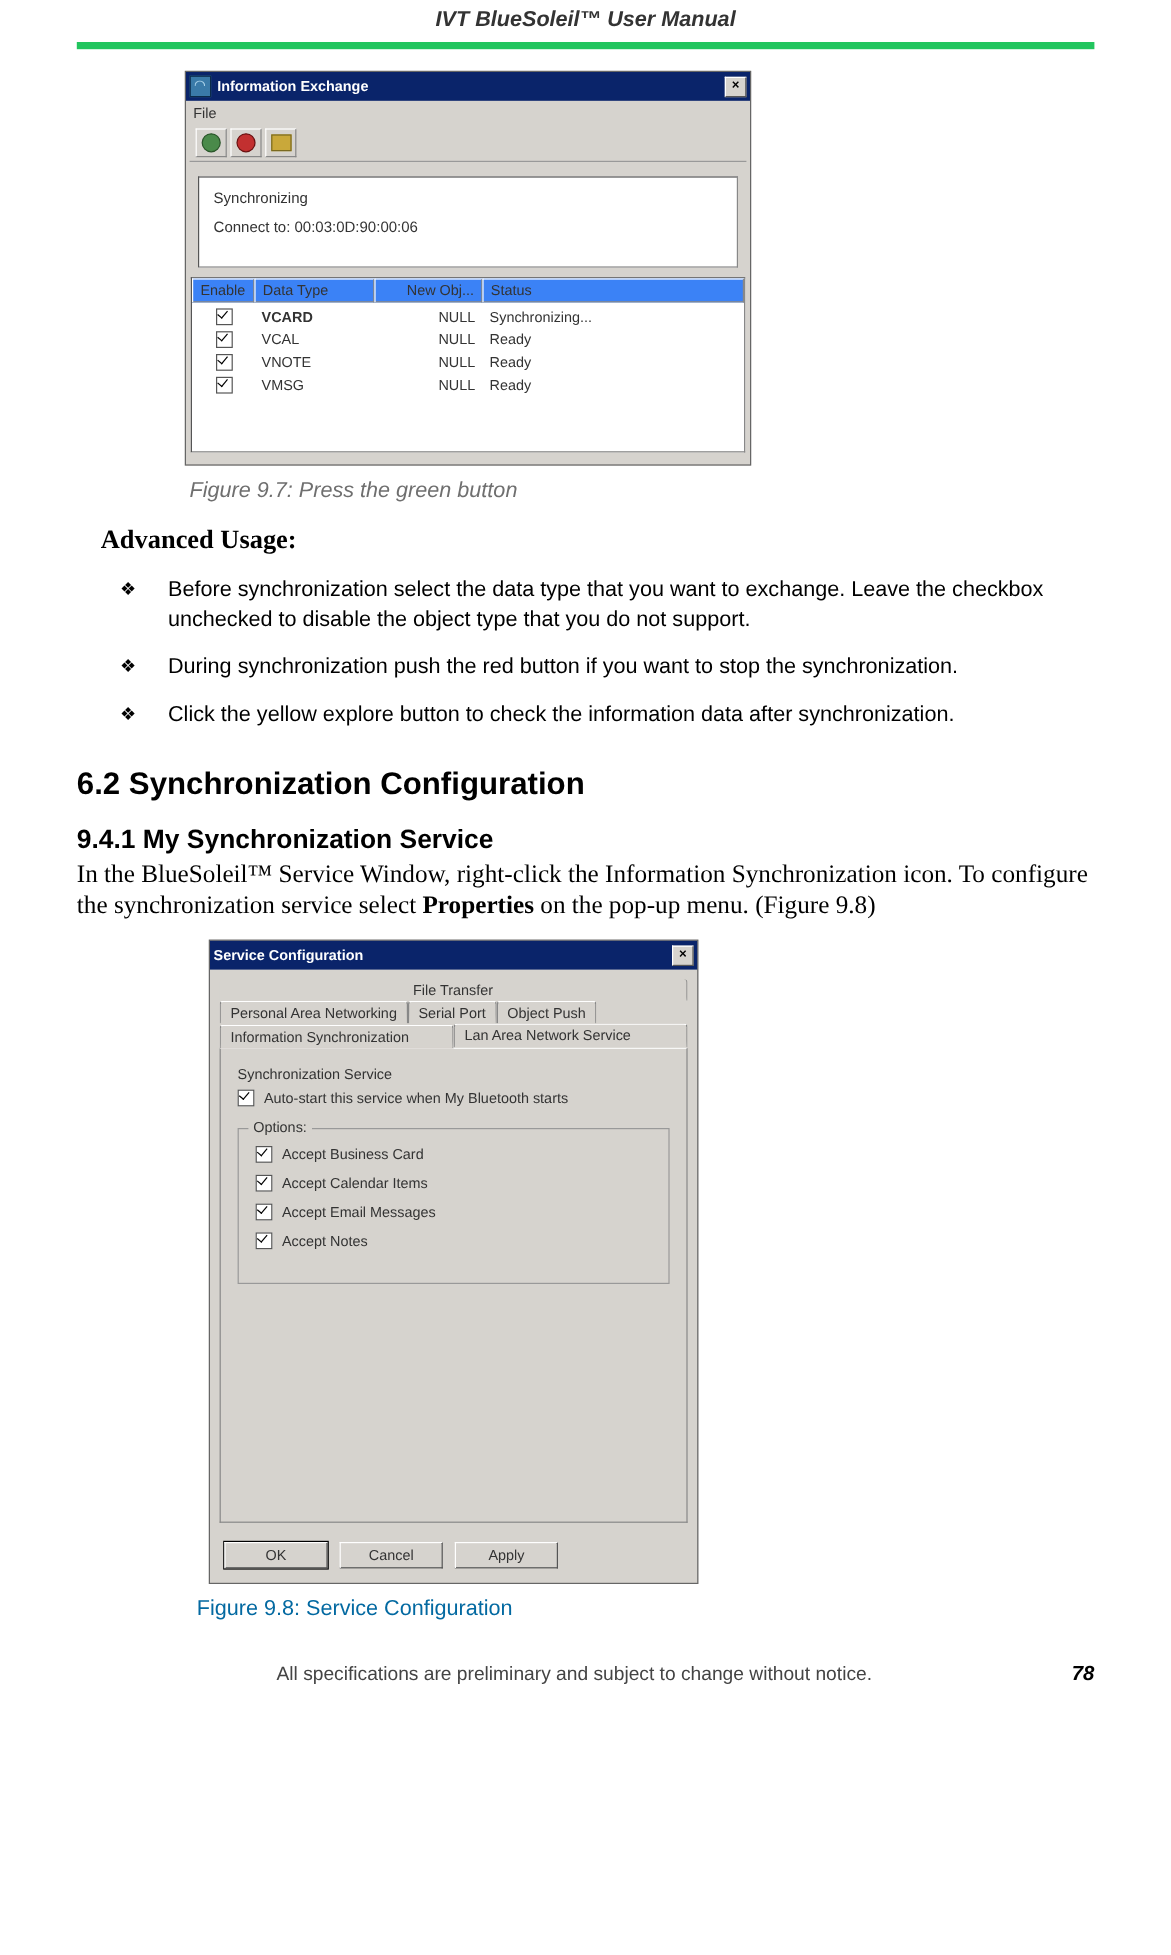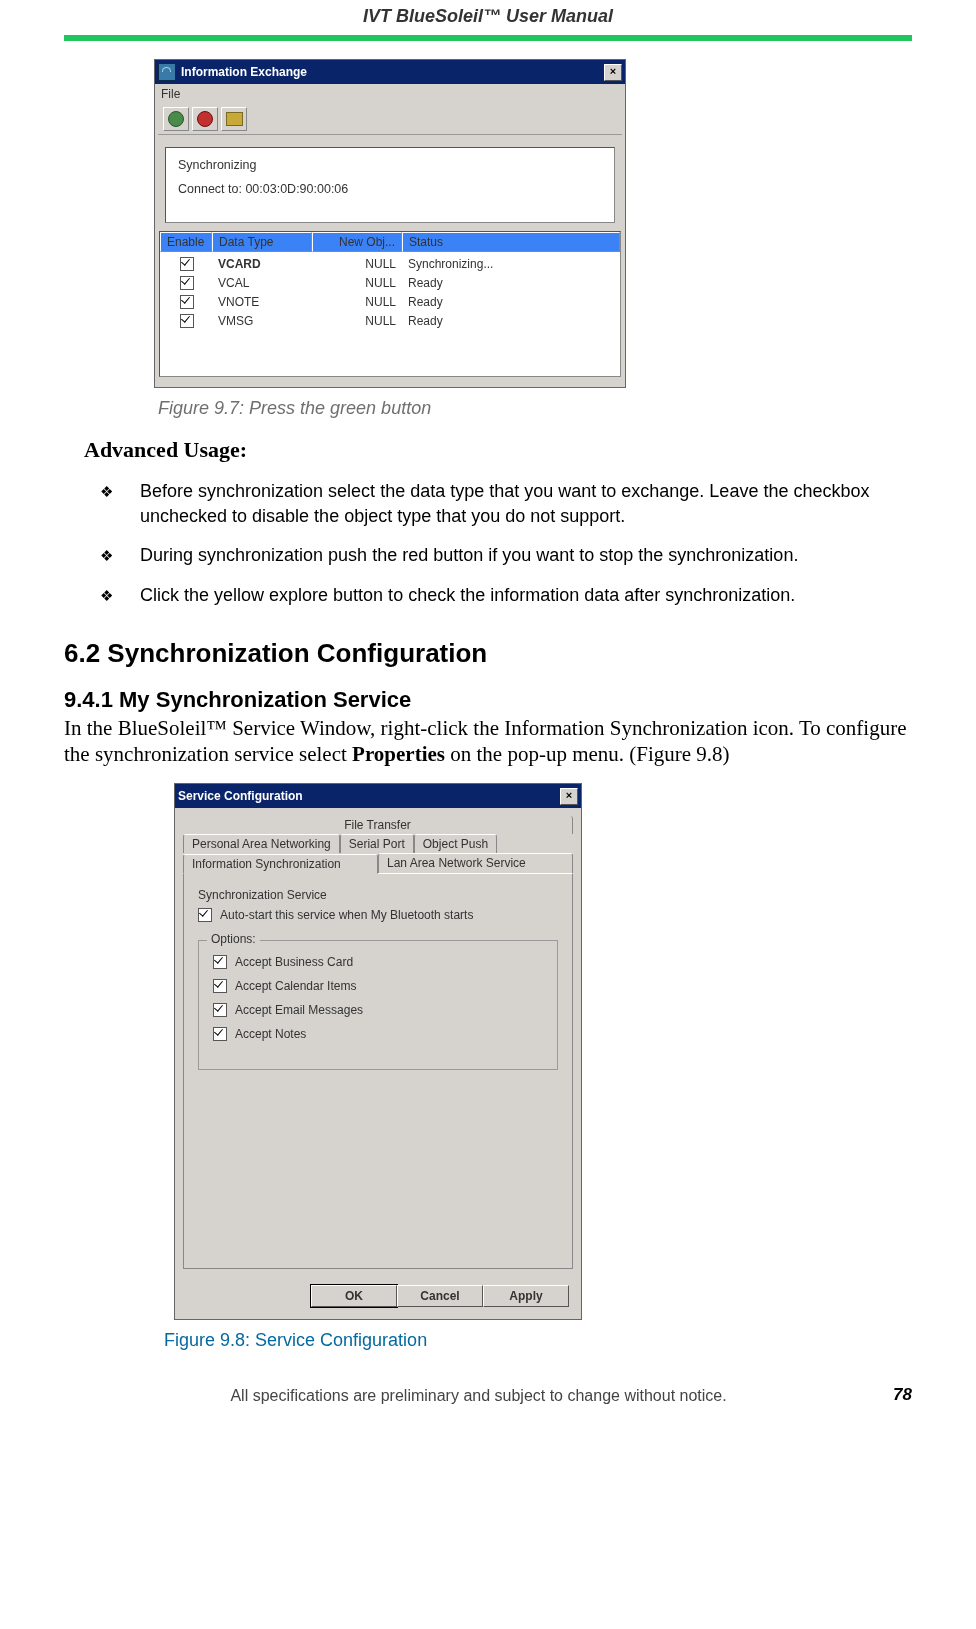--- a/index.html
+++ b/index.html
@@ -275,23 +275,22 @@
   }
   .fieldset .legend {
     position:absolute;
     top:-9px; left:8px;
     background:#d6d3ce;
     padding:0 4px;
     font-size:12px;
   }
   .btnrow {
     display:flex;
-    justify-content:flex-end;
+    gap:10px;
     padding: 10px 12px 12px 12px;
-    font-weight: bold;
   }
   .wbtn {
     width:84px;
     text-align:center;
     padding:3px 0;
     background:#d6d3ce;
     border:1px solid #fff;
     border-right-color:#555;
     border-bottom-color:#555;
     font-size:12px;

